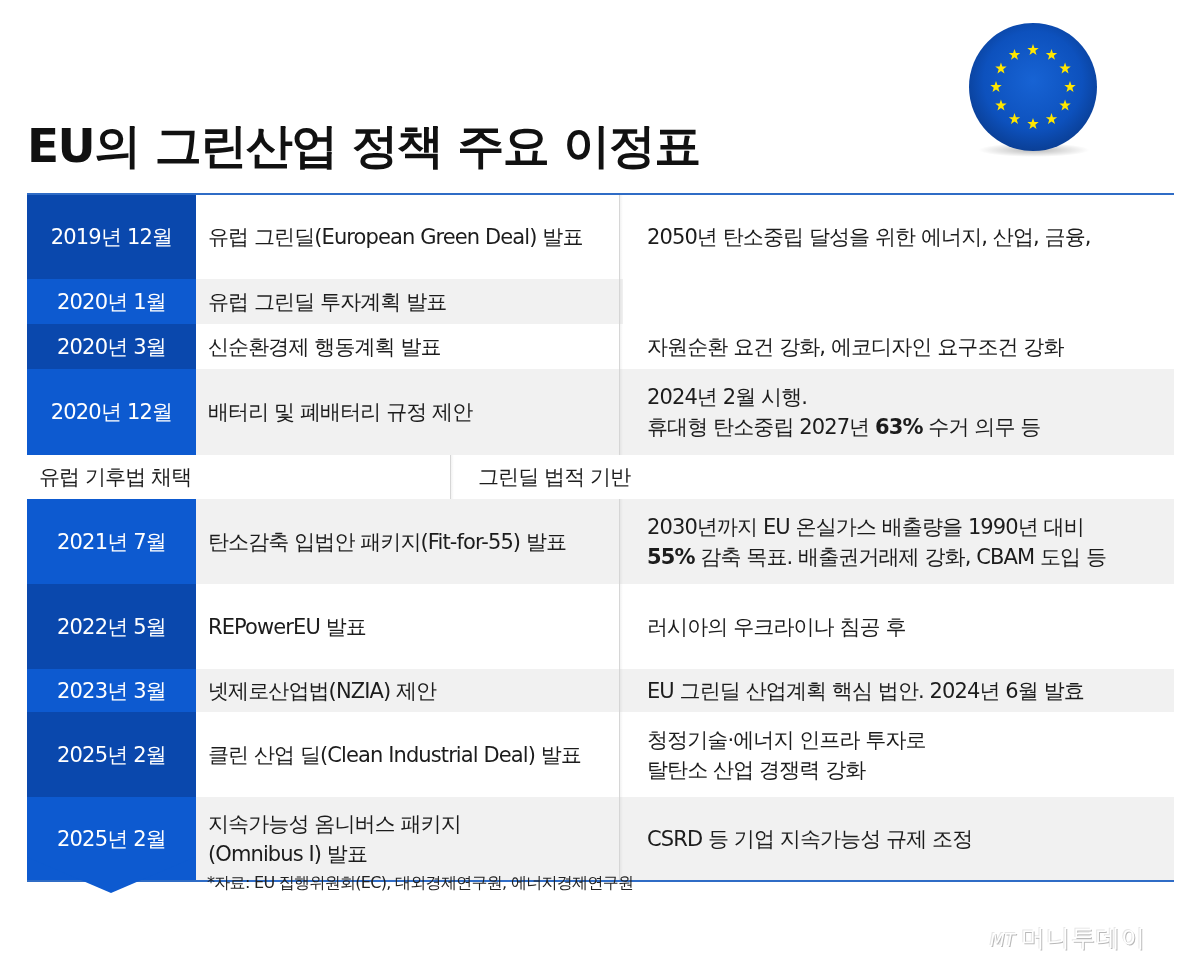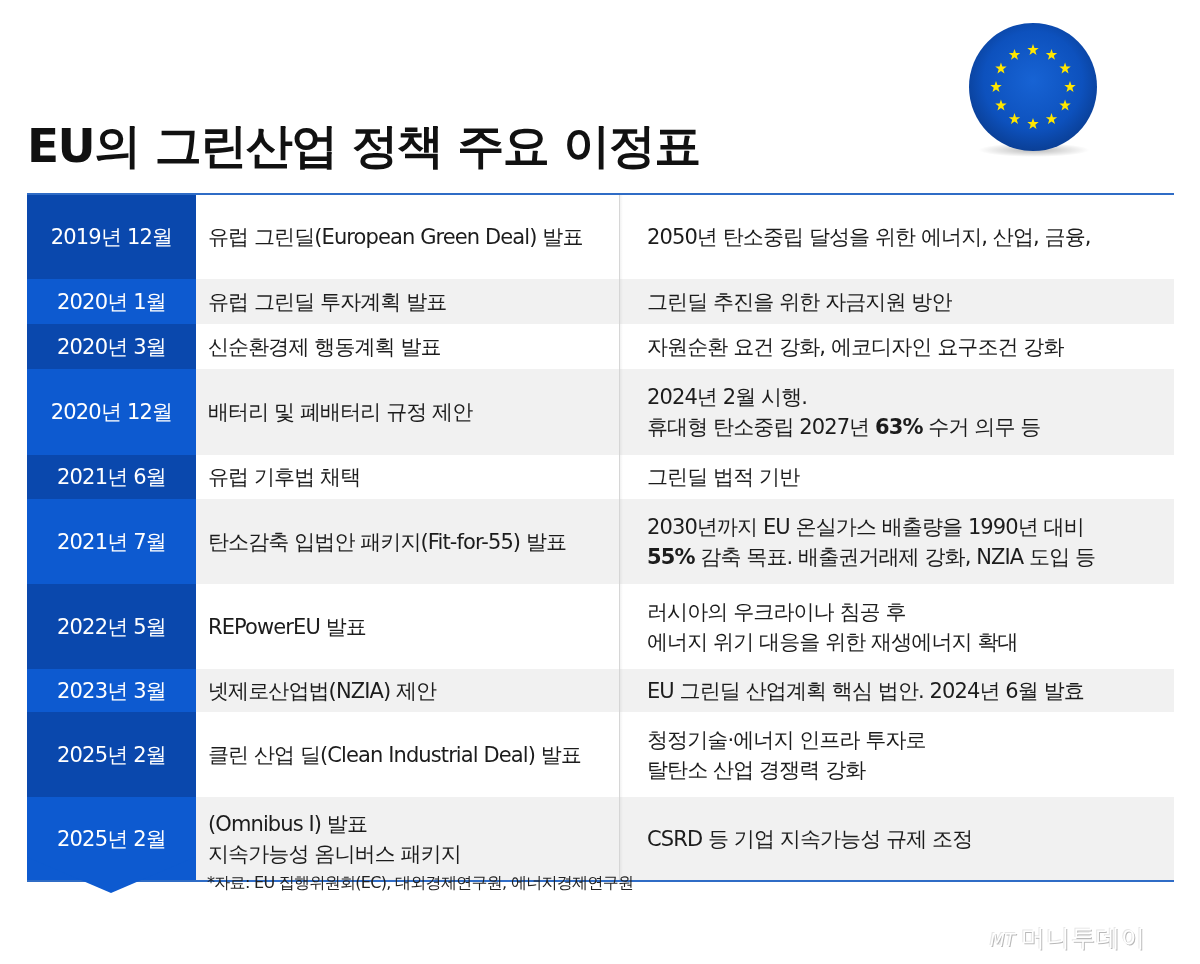--- a/index.html
+++ b/index.html
@@ -115,64 +115,61 @@
     <div class="cell desc">
       <div class="multiline">
         <span>2050년 탄소중립 달성을 위한 에너지, 산업, 금융,</span>
       </div>
     </div>
   </div>
 
   <div class="row" style="height:45px">
     <div class="date">2020년 1월</div>
     <div class="cell event">유럽 그린딜 투자계획 발표</div>
-    <div class="cell desc">그린딜 추진을 위한 자금지원 방안</div>
   </div>
 
   <div class="row" style="height:45px">
     <div class="date">2020년 3월</div>
     <div class="cell event">신순환경제 행동계획 발표</div>
     <div class="cell desc">자원순환 요건 강화, 에코디자인 요구조건 강화</div>
   </div>
 
   <div class="row" style="height:86px">
     <div class="date">2020년 12월</div>
     <div class="cell event">배터리 및 폐배터리 규정 제안</div>
     <div class="cell desc">
       <div class="multiline">
         <span>2024년 2월 시행.</span>
         <span><span style="display:inline">휴대형 탄소중립 2027년 </span><b style="display:inline">63%</b><span style="display:inline"> 수거 의무 등</span></span>
       </div>
     </div>
   </div>
 
   <div class="row" style="height:44px">
-    <div class="date">2021년 6월</div>
     <div class="cell event">유럽 기후법 채택</div>
     <div class="cell desc">그린딜 법적 기반</div>
   </div>
 
   <div class="row" style="height:85px">
     <div class="date">2021년 7월</div>
     <div class="cell event">탄소감축 입법안 패키지(Fit-for-55) 발표</div>
     <div class="cell desc">
       <div class="multiline">
         <span>2030년까지 EU 온실가스 배출량을 1990년 대비</span>
-        <span><b style="display:inline">55%</b><span style="display:inline"> 감축 목표. 배출권거래제 강화, NZIA 도입 등</span></span>
+        <span><b style="display:inline">55%</b><span style="display:inline"> 감축 목표. 배출권거래제 강화, CBAM 도입 등</span></span>
       </div>
     </div>
   </div>
 
   <div class="row" style="height:85px">
     <div class="date">2022년 5월</div>
     <div class="cell event">REPowerEU 발표</div>
     <div class="cell desc">
       <div class="multiline">
         <span>러시아의 우크라이나 침공 후</span>
-        <span>에너지 위기 대응을 위한 재생에너지 확대</span>
       </div>
     </div>
   </div>
 
   <div class="row" style="height:43px">
     <div class="date">2023년 3월</div>
     <div class="cell event">넷제로산업법(NZIA) 제안</div>
     <div class="cell desc">EU 그린딜 산업계획 핵심 법안. 2024년 6월 발효</div>
   </div>
 
@@ -184,22 +181,22 @@
         <span>청정기술·에너지 인프라 투자로</span>
         <span>탈탄소 산업 경쟁력 강화</span>
       </div>
     </div>
   </div>
 
   <div class="row" style="height:83px">
     <div class="date">2025년 2월</div>
     <div class="cell event">
       <div class="multiline">
+        <span>지속가능성 옴니버스 패키지</span>
         <span>(Omnibus I) 발표</span>
-        <span>지속가능성 옴니버스 패키지</span>
       </div>
     </div>
     <div class="cell desc">CSRD 등 기업 지속가능성 규제 조정</div>
   </div>
 </div>
 
 <div class="arrow"></div>
 
 <div class="source">*자료: EU 집행위원회(EC), 대외경제연구원, 에너지경제연구원</div>
 

